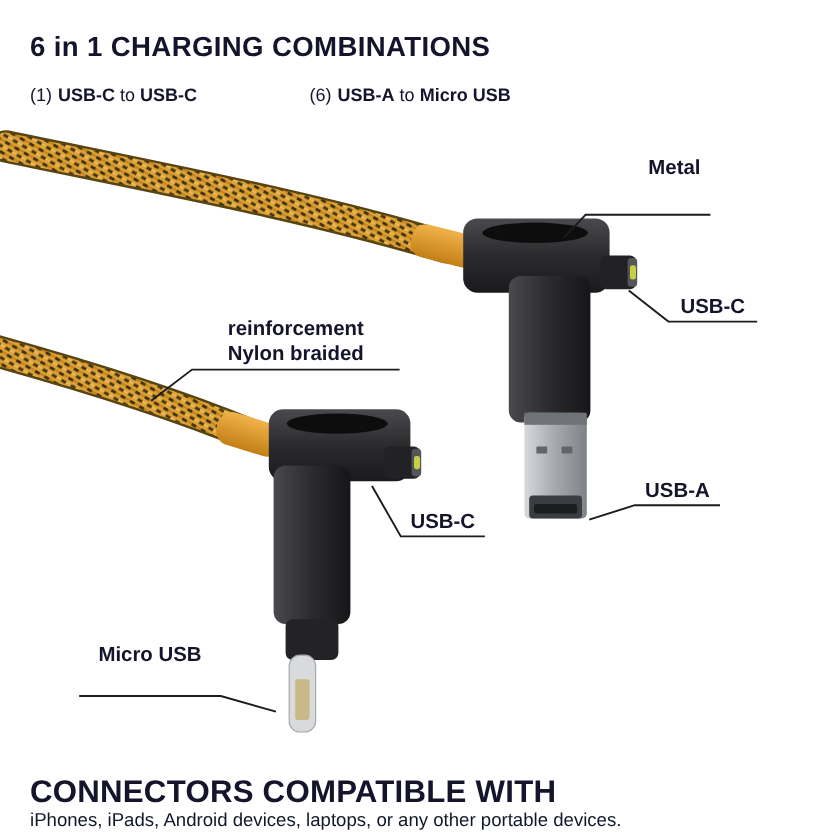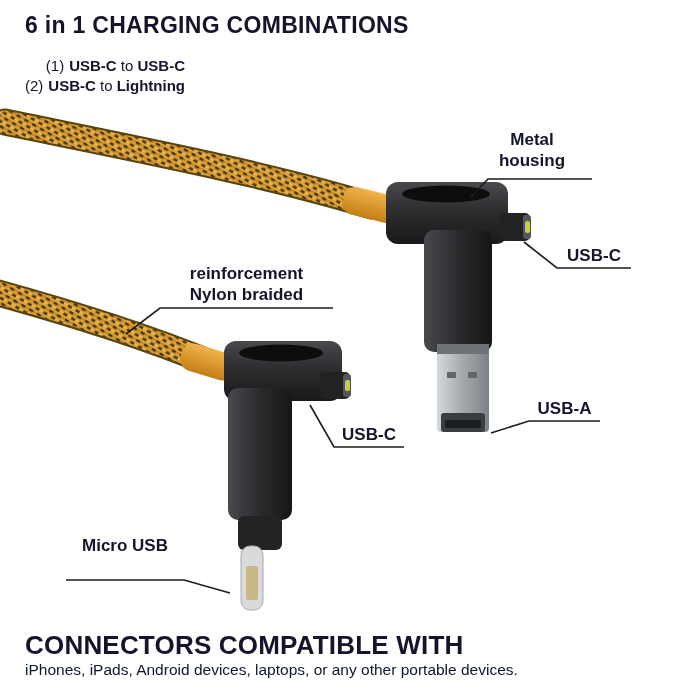--- a/index.html
+++ b/index.html
@@ -21,21 +21,20 @@
     color: #14142b;
   }
   .combo-col { position: absolute; }
   .combo-col-1 { left: 25px; top: 56px; }
   .combo-col-2 { left: 258px; top: 56px; }
   .combo-row {
     font-size: 15px;
     line-height: 19.5px;
     white-space: nowrap;
     color: #14142b;
-    text-align: right;
   }
   .combo-row .idx { font-weight: 400; margin-right: 5px; }
   .combo-row .b { font-weight: 700; }
   .combo-row .sep { font-weight: 400; }
   .callout {
     position: absolute;
     font-size: 17px;
     font-weight: 700;
     line-height: 21px;
     text-align: center;
@@ -52,21 +51,21 @@
     color: #14142b;
   }
   .footer-text {
     position: absolute;
     left: 25px; top: 661px;
     font-size: 15.5px;
     font-weight: 400;
     color: #0f172a;
   }
   svg.illustration { position: absolute; left: 0; top: 0; z-index: 1; }
-  .txt { z-index: 2; }
+  .txt { z-index: 2; margin-top: 14px; }
 </style>
 </head>
 <body>
 
 <div class="page">
 
   <svg class="illustration" width="700" height="700" viewBox="0 0 700 700">
     <defs>
       <pattern id="braid" width="9" height="9" patternUnits="userSpaceOnUse" patternTransform="rotate(30)">
         <rect width="9" height="9" fill="#DFA035"></rect>
@@ -152,33 +151,32 @@
   </svg>
 
   <div class="title txt">6 in 1 CHARGING COMBINATIONS</div>
 
   <div class="combo-col combo-col-1 txt">
     <div class="combo-row">
       <span class="idx">(1)</span><span class="b">USB-C</span>
       <span class="sep">to</span>
       <span class="b">USB-C</span>
     </div>
+  </div>
+
+  <div class="combo-col combo-col-2 txt">
     <div class="combo-row">
-      <span class="idx">(2)</span><span class="b">USB-C</span>
+      <span class="idx">(6)</span><span class="b">USB-A</span>
       <span class="sep">to</span>
-      <span class="b">Lightning</span>
+      <span class="b">Micro USB</span>
     </div>
   </div>
 
-  <div class="combo-col combo-col-2 txt">
-  </div>
-
-  <div class="callout" style="left:480px; top:129px; width:104px;">
+  <div class="callout" style="left:510px; top:129px; width:104px;">
     <span>Metal</span>
-    <span>housing</span>
   </div>
 
   <div class="callout" style="left:557px; top:245px; width:74px;">USB-C</div>
 
   <div class="callout" style="left:159px; top:263px; width:175px;">
     <span>reinforcement</span>
     <span>Nylon braided</span>
   </div>
 
   <div class="callout" style="left:333px; top:424px; width:72px;">USB-C</div>

